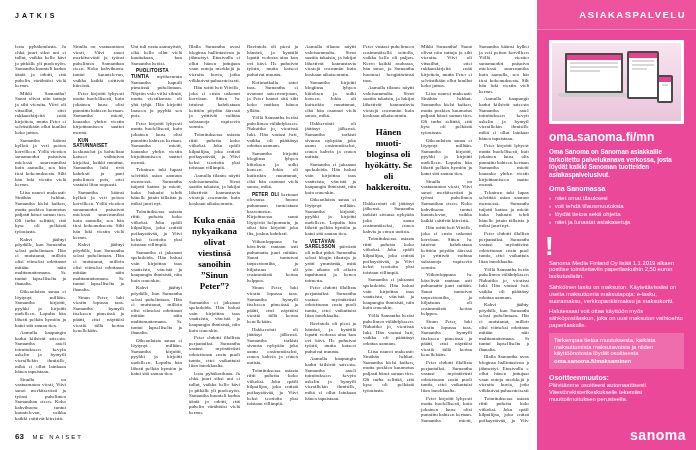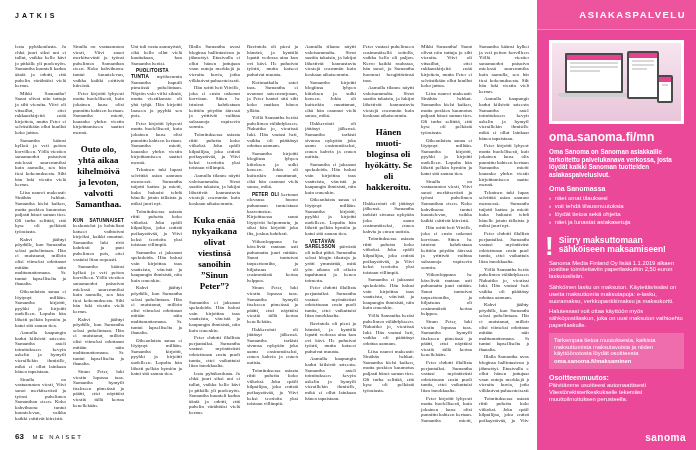--- a/index.html
+++ b/index.html
@@ -53,21 +53,21 @@
   .b-mark{font-weight:bold;margin-right:2px;}
   .notice{display:flex;gap:5px;margin:2px 10px 2px 8px;align-items:flex-start;}
   .bang{font-size:26px;font-weight:bold;line-height:24px;}
   .notice-title{font-weight:bold;font-size:8.5px;line-height:9.5px;margin-top:2px;}
   .notice-body{font-size:5.8px;line-height:6.8px;margin:0 12px 4px 12px;}
   .more-box{margin:2px 12px 5px 12px;padding:4px 5px;background:rgba(255,255,255,.2);
     font-size:5.8px;line-height:6.8px;}
   .more-link{display:block;font-weight:bold;margin-top:1px;}
   .addr-title{font-weight:bold;font-size:7px;margin:0 12px 1px 12px;}
   .addr-body{font-size:5.8px;line-height:6.8px;margin:0 12px 0 12px;max-width:120px;}
-  .sanoma-logo{position:absolute;right:10px;bottom:7px;font-weight:bold;font-size:10px;
+  .sanoma-logo{position:absolute;right:10px;bottom:7px;font-weight:bold;font-size:14px;
     letter-spacing:.5px;}
 </style>
 </head>
 <body>
 
 <div class="page">
 
   <div class="kicker">JATKIS</div>
 
   <div id="article-columns">
@@ -78,21 +78,20 @@
         <p class="para">Liisa nauroi makeasti: Sinähän hehkut. Samantha kielsi kaiken, mutta poskien kuumotus paljasti hänet saman tien. Oli turha selittää, että kyse oli pelkästä työasiasta.</p>
         <p class="para">Kahvi jäähtyi pöydälle, kun Samantha selasi puhelintaan. Hän ei muistanut, milloin olisi viimeksi odottanut mitään näin malttamattomana. Se tuntui lapselliselta ja ihanalta.</p>
         <p class="para">Oikeanlaista sanaa ei löytynyt millään. Samantha kirjoitti, pyyhki ja kirjoitti uudelleen. Lopulta hän lähetti pelkän hymiön ja katui sitä saman tien.</p>
         <p class="para">Aamulla kaupungin kadut kiilsivät sateesta. Samantha asteli toimitukseen kevyin askelin ja hymyili vieraillekin ihmisille, mikä ei ollut lainkaan hänen tapaistaan.</p>
         <p class="para">Sinulla on vastaamaton viesti, Viivi sanoi merkitsevästi ja työnsi puhelimen Samanthan eteen. Koko kahvihuone tuntui kuuntelevan, vaikka kaikki esittivät kiireistä.</p>
         <p class="para">Samantha ei jaksanut spekuloida. Hän halusi vain kirjoittaa taas vaatteista, väreistä ja kaupungin ihmisistä, niin kuin ennenkin.</p>
       </div>
       <div class="col">
         <p class="para">Sinulla on vastaamaton viesti, Viivi sanoi merkitsevästi ja työnsi puhelimen Samanthan eteen. Koko kahvihuone tuntui kuuntelevan, vaikka kaikki esittivät kiireistä.</p>
         <p class="para">Peter kirjoitti lyhyesti mutta huolellisesti, kuin jokainen lause olisi punnittu kahteen kertaan. Samantha mietti, kauanko yhden viestin kirjoittamiseen saattoi mennä.</p>
-        <div class="pull-quote">Outo olo, yhtä aikaa kihelmöivä ja levoton, valvotti Samanthaa.</div>
         <p class="para"><strong class="lead">KUN SATUNNAISET </strong>keskustelut ja kohteliaat katseet vaihtuivat kirjeiksi, kaikki muuttui. Samantha luki rivit kahdesti ja pani puhelimen pois, ettei vastaisi liian nopeasti.</p>
         <p class="para">Samantha käänsi kylkeä ja veti peiton korvilleen. Yöllä viestien sanamuodot paisuivat mielessä suuremmiksi kuin aamulla, sen hän tiesi kokemuksesta. Silti hän luki viestin vielä kerran.</p>
         <p class="para">Kahvi jäähtyi pöydälle, kun Samantha selasi puhelintaan. Hän ei muistanut, milloin olisi viimeksi odottanut mitään näin malttamattomana. Se tuntui lapselliselta ja ihanalta.</p>
         <p class="para">Sinun Peter, luki viestin lopussa taas. Samantha hymyili itsekseen pimeässä ja päätti, ettei näyttäisi viestiä tällä kertaa kenellekään.</p>
       </div>
       <div class="col">
         <p class="para">Uni tuli vasta aamuyöstä, eikä kello ollut vielä kuuttakaan, kun Samantha heräsi.</p>
         <p class="para"><strong class="lead">PUOLITOISTA TUNTIA </strong>myöhemmin Samantha hapuili pimeässä puhelintaan. Näytön valo viilsi silmiä, mutta viestikansio oli yhä tyhjä. Hän kirjoitti lauseen ja pyyhki sen pois.</p>
         <p class="para">Peter kirjoitti lyhyesti mutta huolellisesti, kuin jokainen lause olisi punnittu kahteen kertaan. Samantha mietti, kauanko yhden viestin kirjoittamiseen saattoi mennä.</p>
         <p class="para">Tekninen tuki lupasi selvittää asian aamuun mennessä. Samantha tuijotti kattoa ja mietti, kuka haluaisi tehdä hänelle jotain tällaista ja miksi juuri nyt.</p>
@@ -205,21 +204,20 @@
     <div class="subhead">Oma Sanomassa</div>
     <ul class="bullets" id="oma-bullets">
         <li><span class="b-mark">›</span> näet omat tilauksesi</li>
         <li><span class="b-mark">›</span> voit tehdä tilausmuutoksia</li>
         <li><span class="b-mark">›</span> löydät tietoa sekä ohjeita</li>
         <li><span class="b-mark">›</span> näet ja lunastat asiakasetuja</li>
       </ul>
 
     <div class="notice">
       <div class="bang">!</div>
-      <div class="notice-title">Siirry maksuttomaan sähköiseen maksamiseen!</div>
     </div>
     <p class="notice-body">Sanoma Media Finland Oy lisää 1.1.2019 alkaen postitse toimitettaviin paperilaskuihin 2,50 euron laskutuslisän.</p>
     <p class="notice-body">Sähköinen lasku on maksuton. Käytettävissäsi on useita maksuttomia maksutapoja: e-lasku, suoramaksu, verkkopankkimaksu ja maksukortti.</p>
     <p class="notice-body">Halutessasi voit ottaa käyttöön myös sähköpostilaskun, joka on uusi maksuton vaihtoehto paperilaskulle.</p>
 
     <div class="more-box">
       <span>Tarkempaa tietoa muutoksesta, kaikista maksuttomista maksutavoista ja niiden käyttöönotosta löydät osoitteesta</span>
       <span class="more-link">oma.sanoma.fi/maksaminen</span>
     </div>
 

